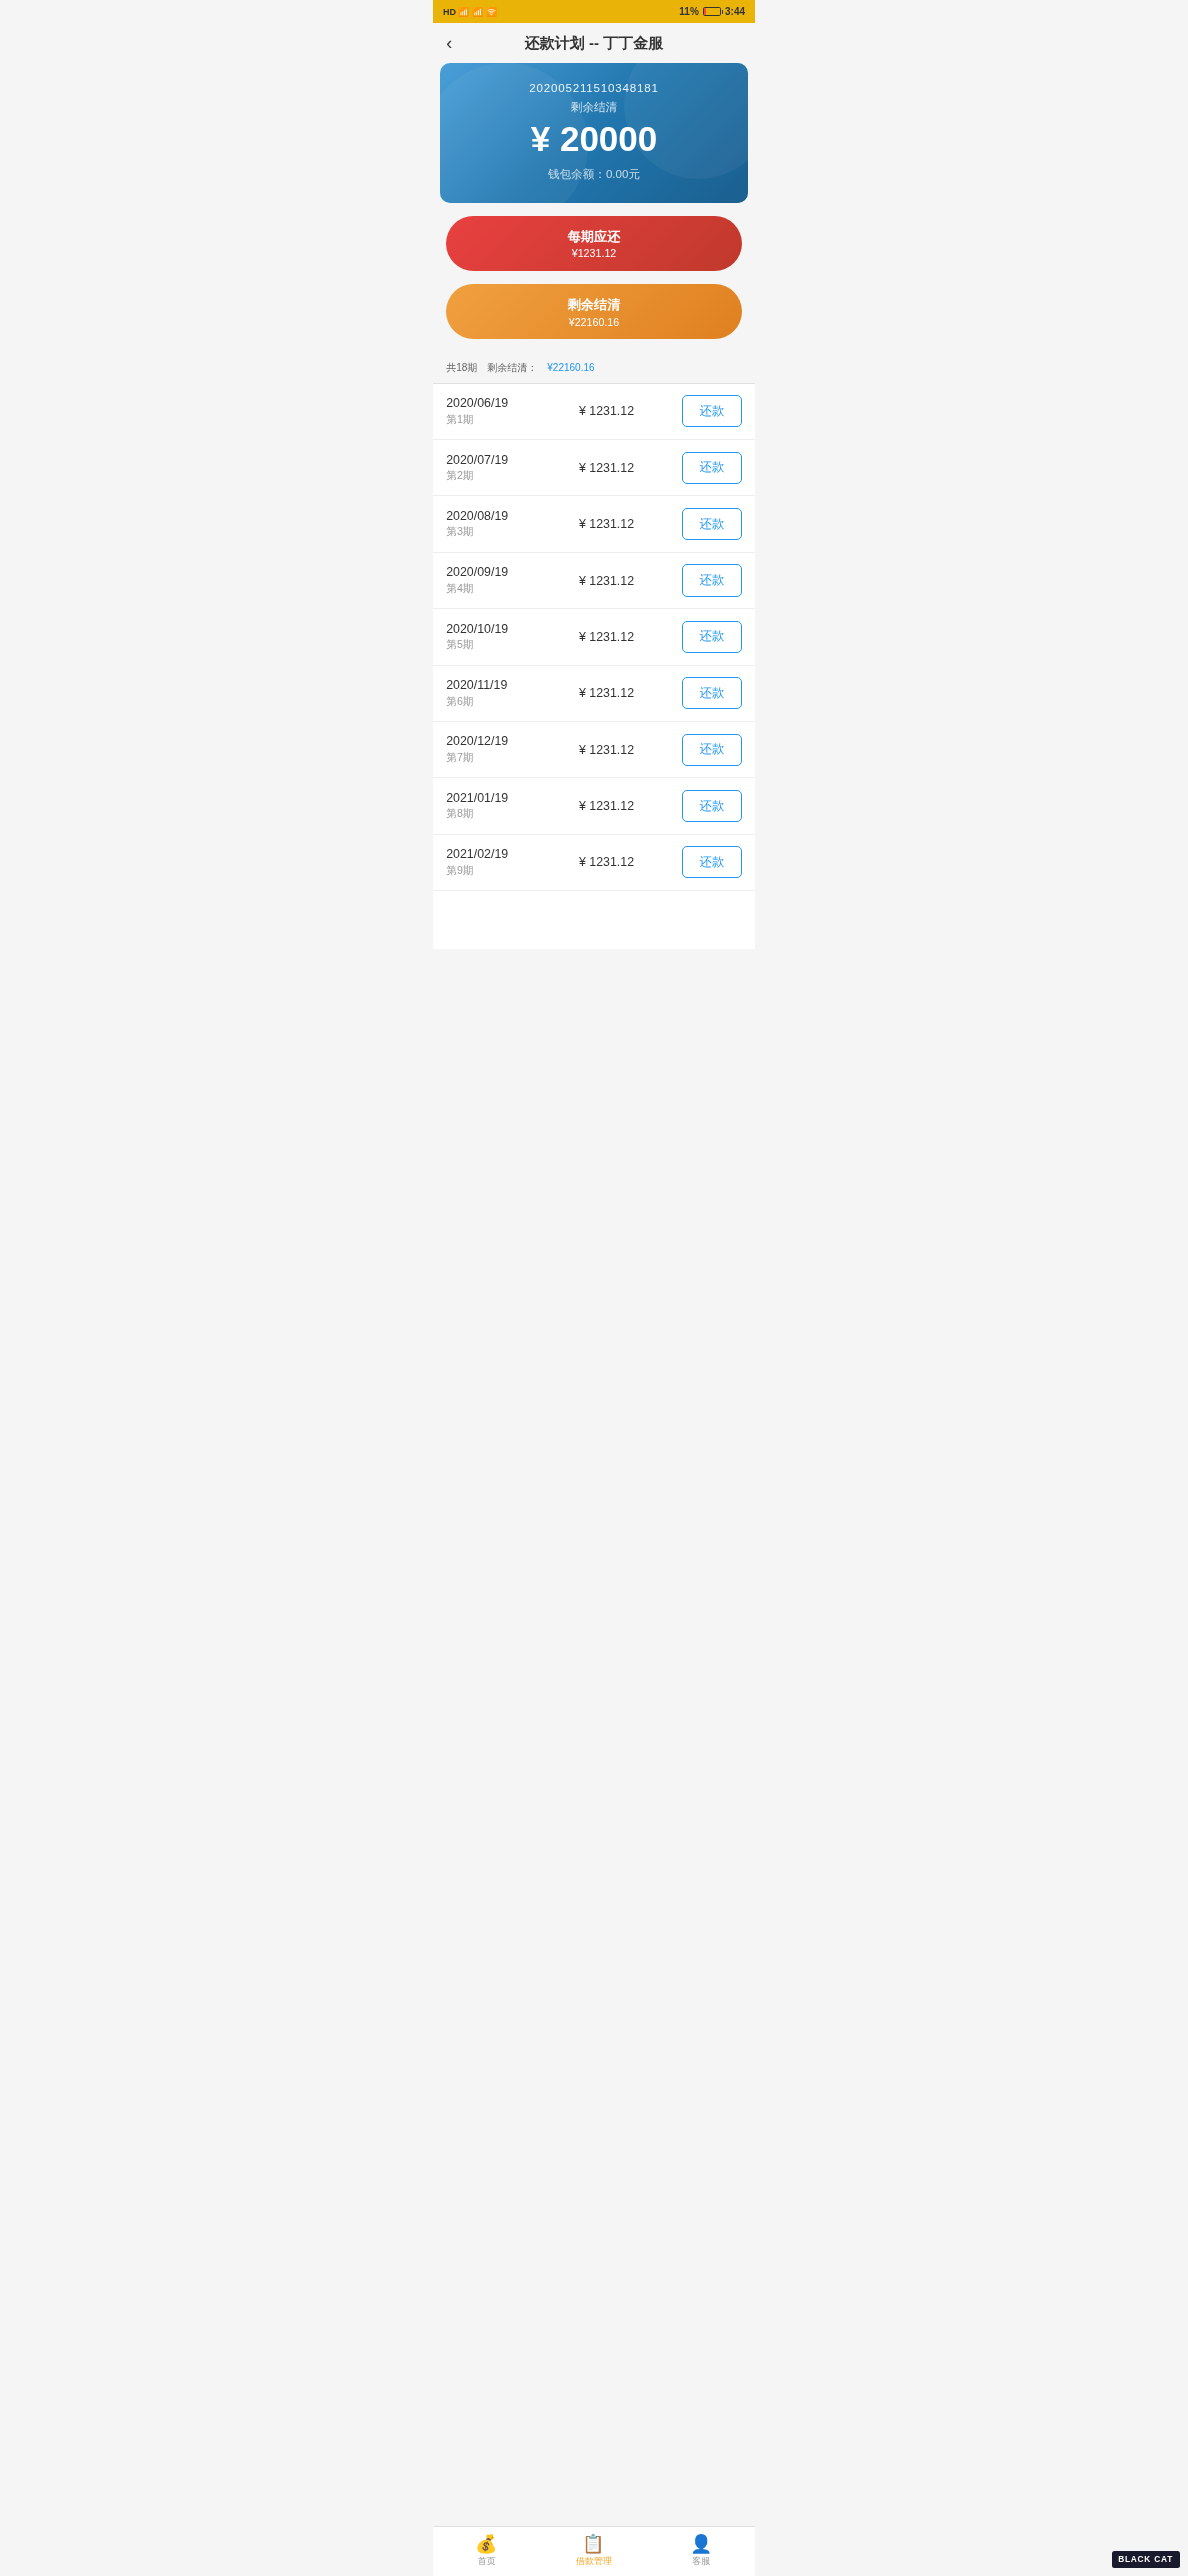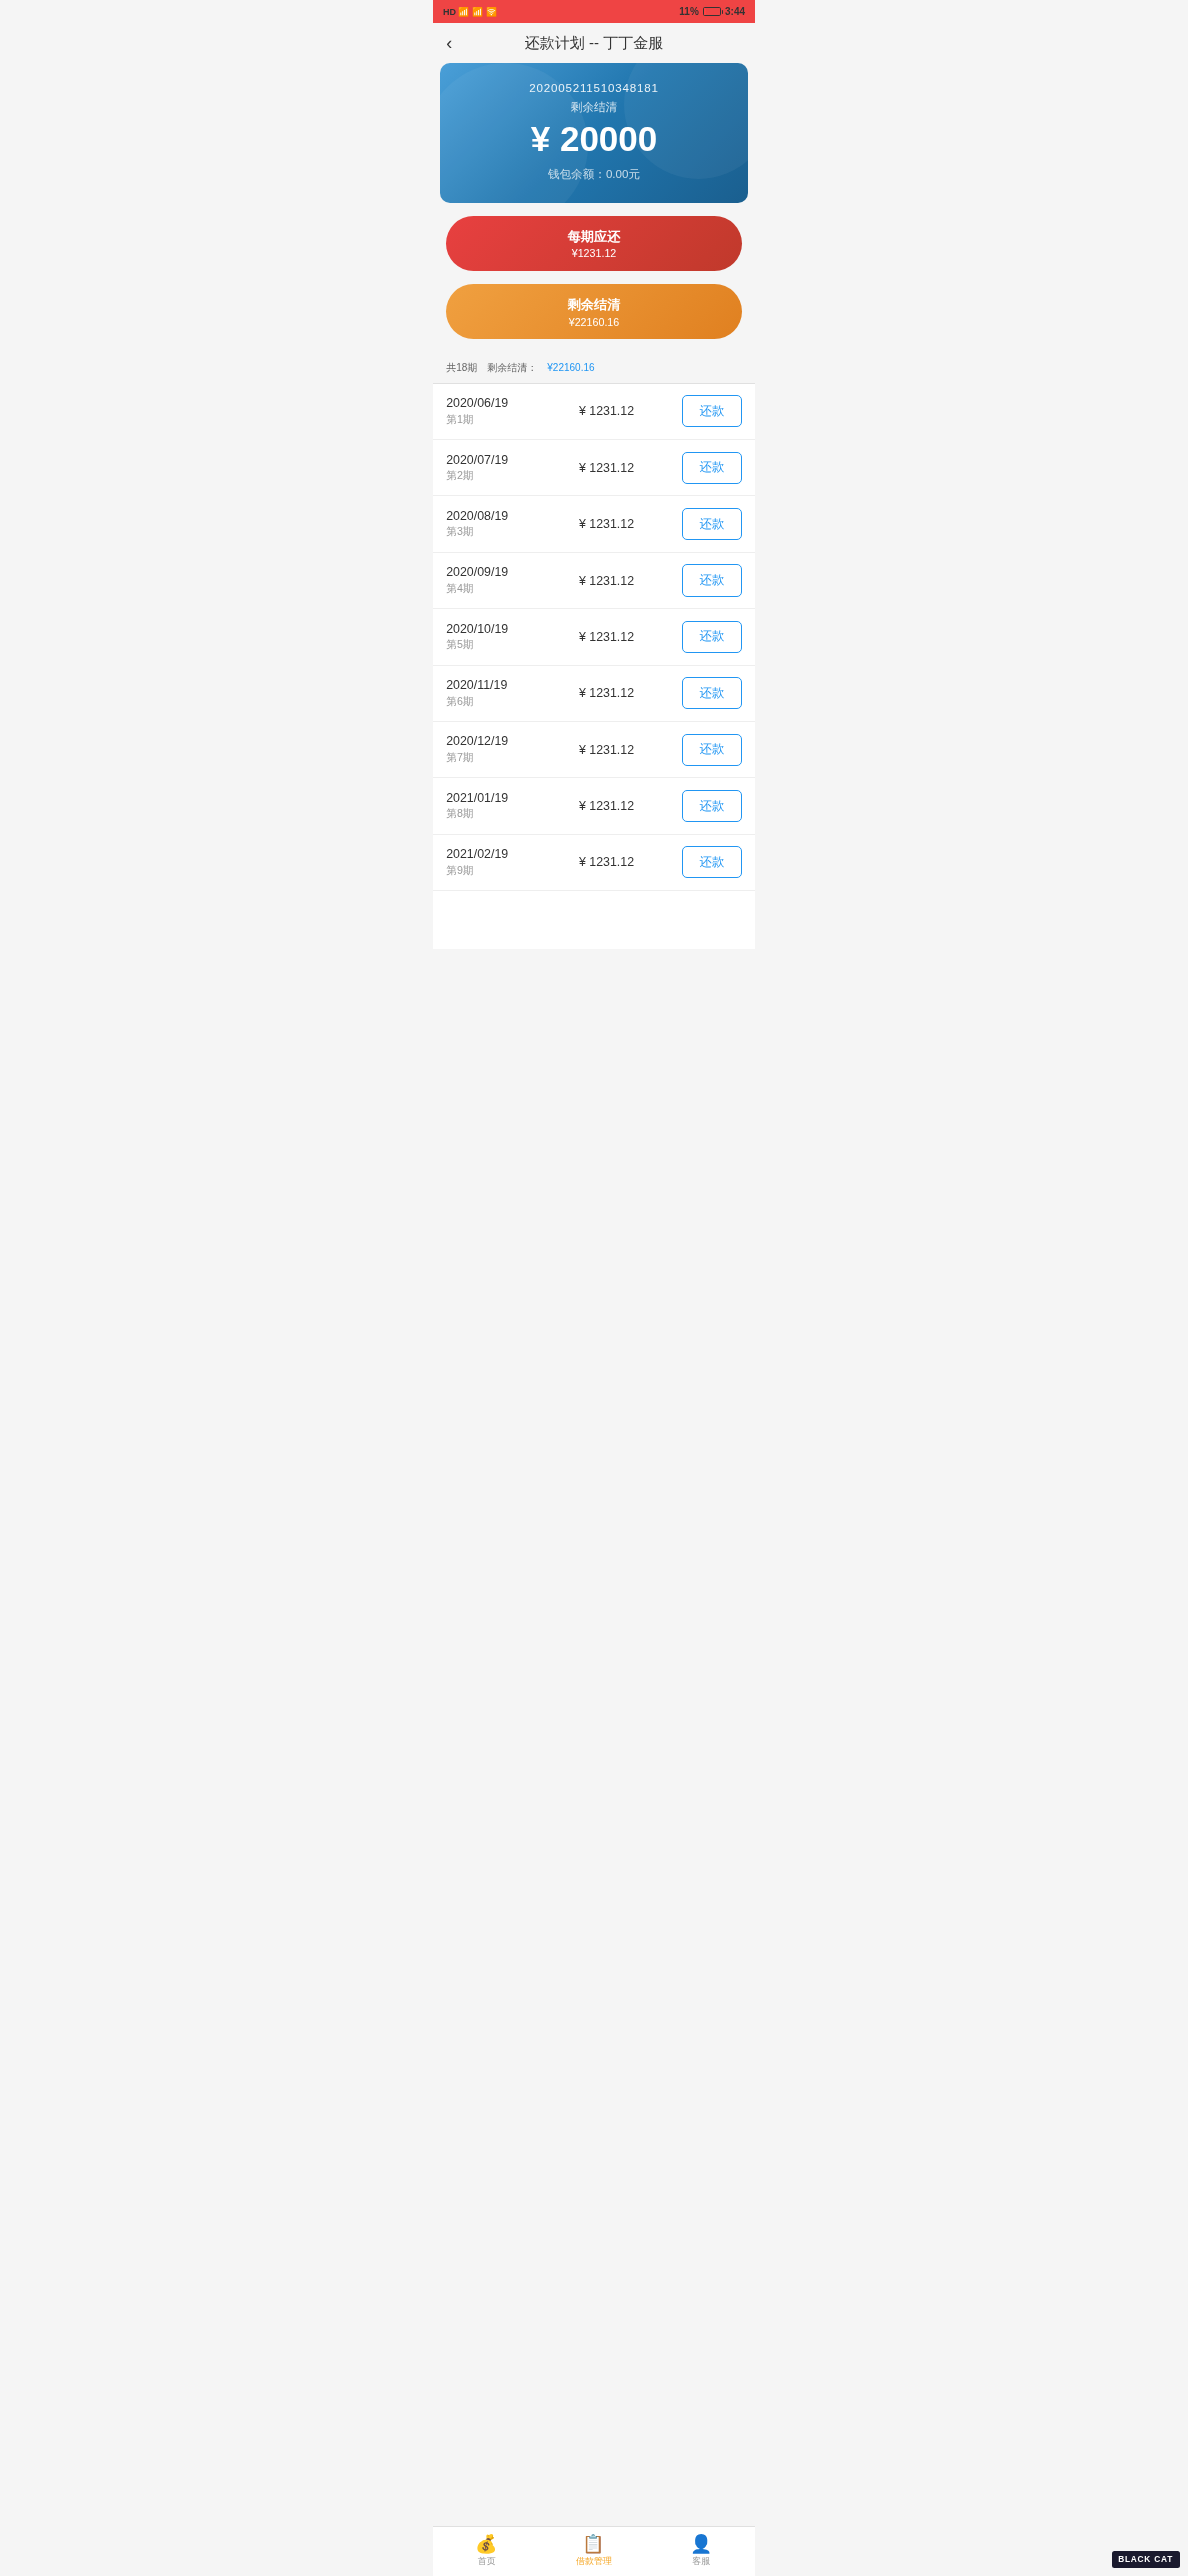--- a/index.html
+++ b/index.html
@@ -9,21 +9,21 @@
       font-family: -apple-system, 'PingFang SC', 'Helvetica Neue', Arial, sans-serif;
       background: #f5f5f5;
       width: 322px;
       margin: 0 auto;
       min-height: 100vh;
       position: relative;
     }
 
     
     .status-bar {
-      background: #ef4444;
+      background: #eab308;
       height: 23px;
       display: flex;
       align-items: center;
       justify-content: space-between;
       padding: 0 10px;
       font-size: 10px;
       font-weight: 600;
     }
     .status-left {
       display: flex;
@@ -78,21 +78,21 @@
     .back-btn {
       position: absolute;
       left: 13.2px;
       font-size: 18px;
       color: #333;
       cursor: pointer;
       line-height: 1;
     }
     .header-title {
       font-size: 15px;
-      font-weight: 400;
+      font-weight: 700;
       color: #333;
     }
 
     
     .hero-banner {
       margin: 0 6.6px 13.2px;
       background: linear-gradient(135deg, #4a9fd8 0%, #2176ae 50%, #1a5f8f 100%);
       border-radius: 10px;
       padding: 16.5px 20px 20px;
       color: white;

